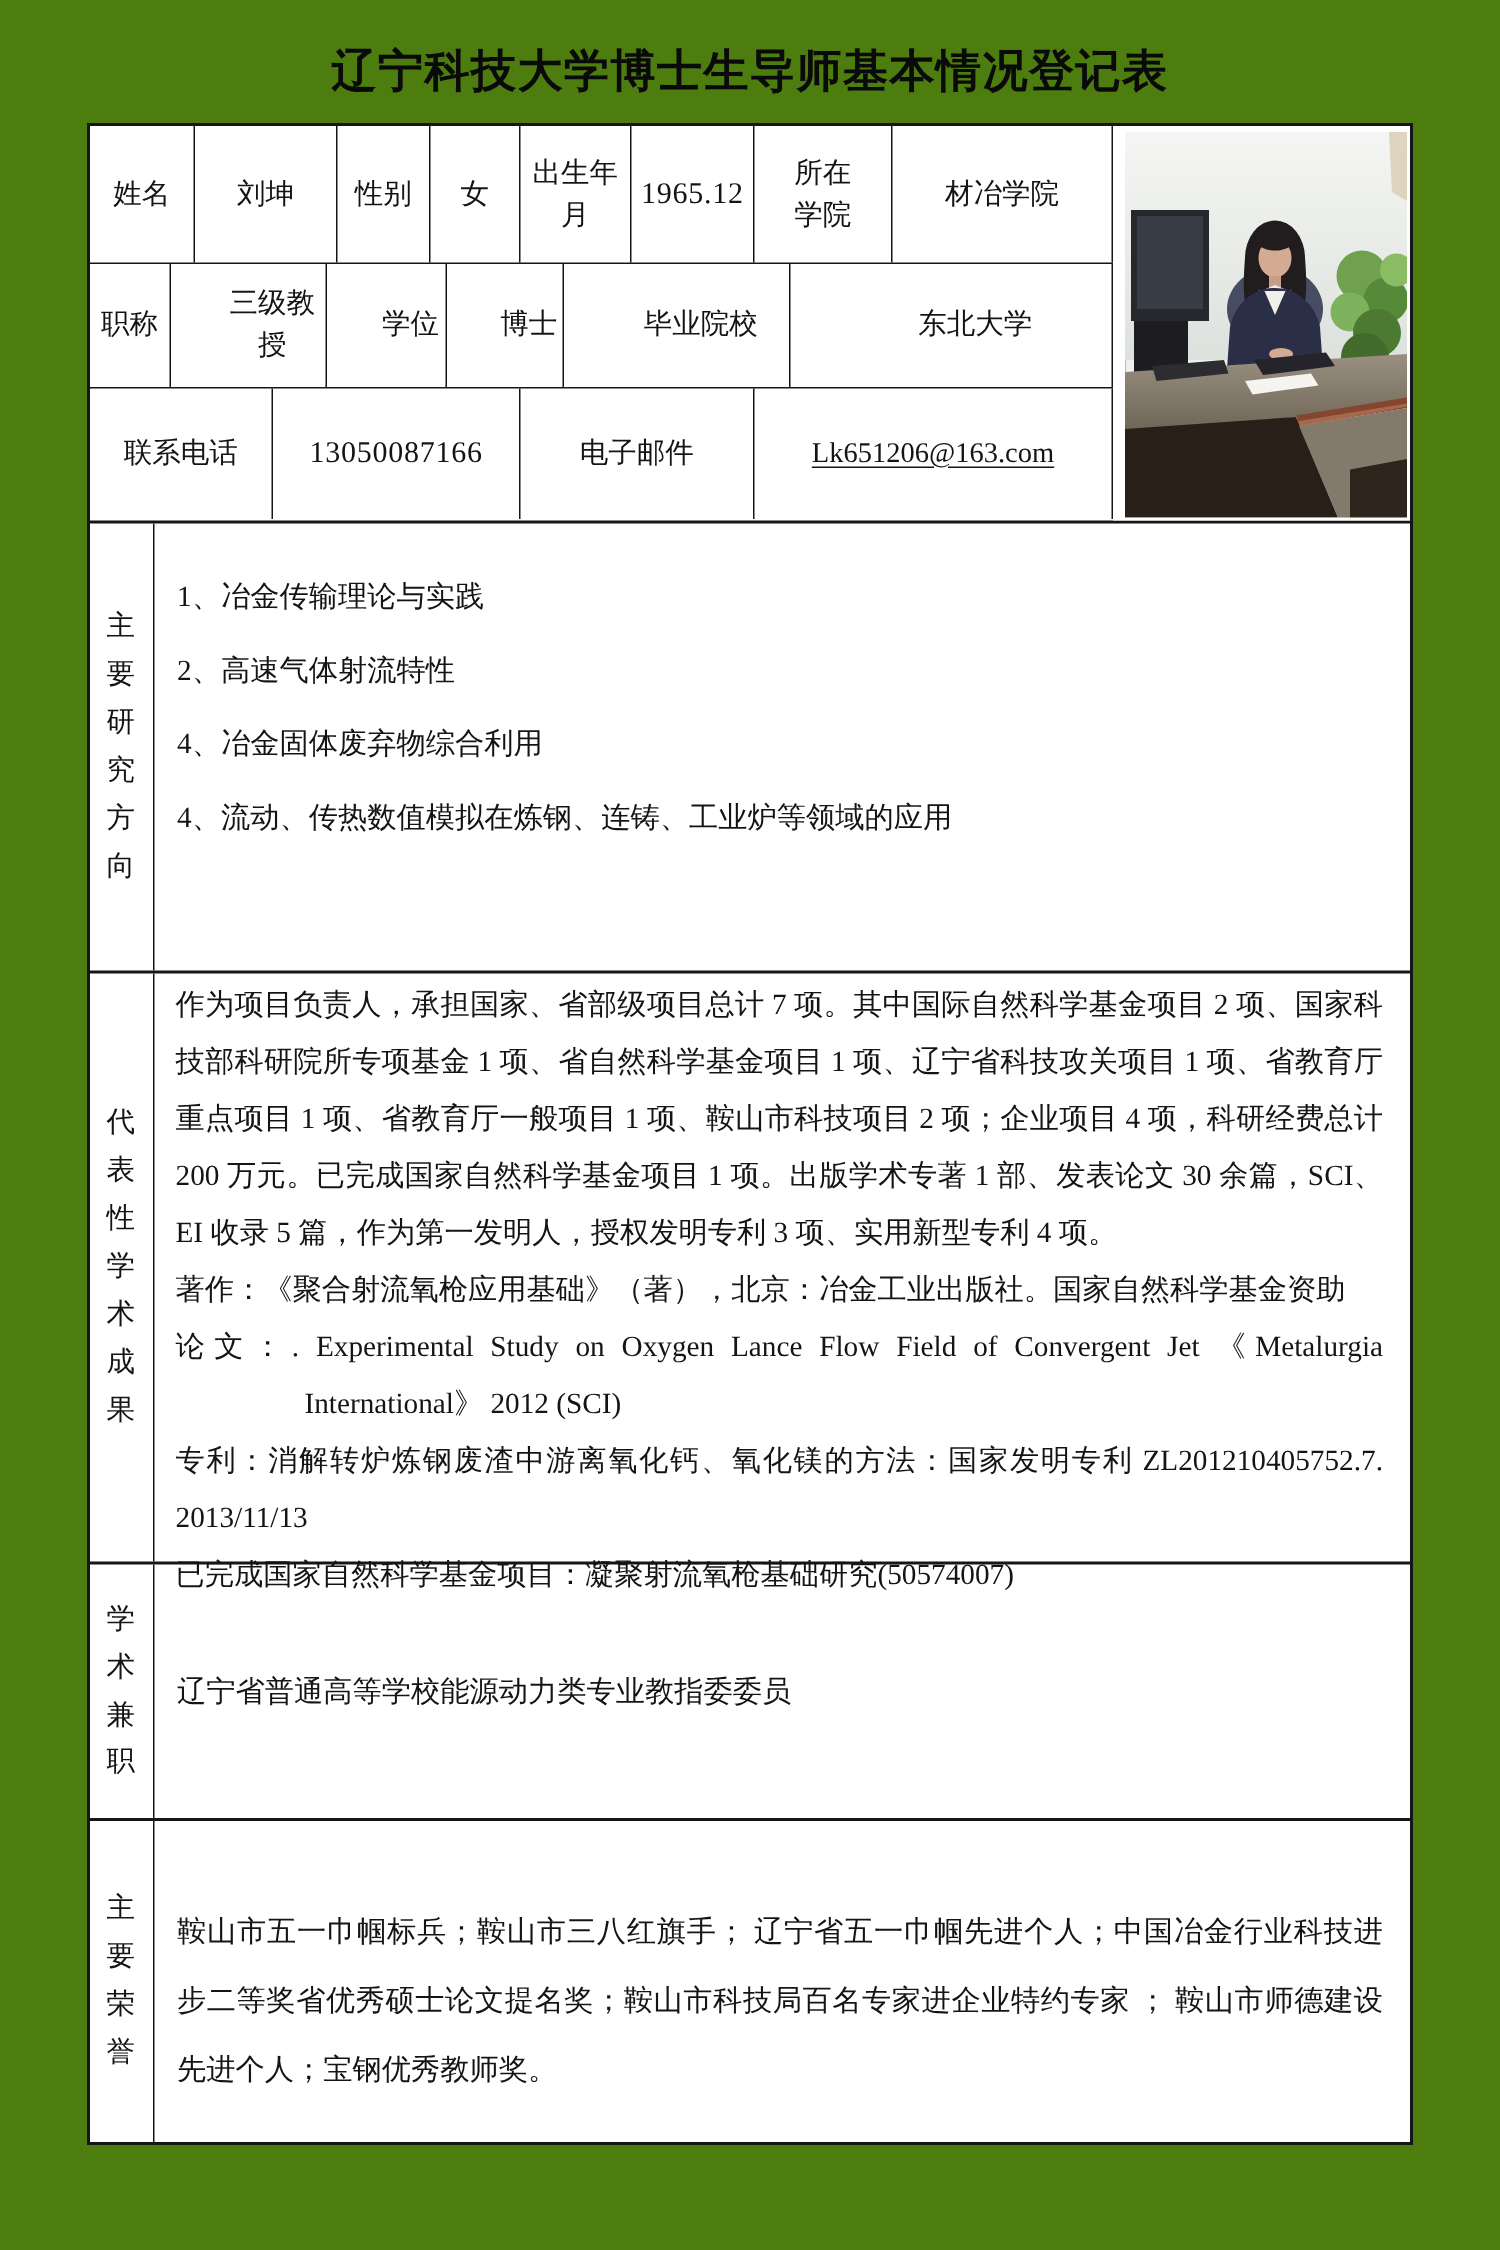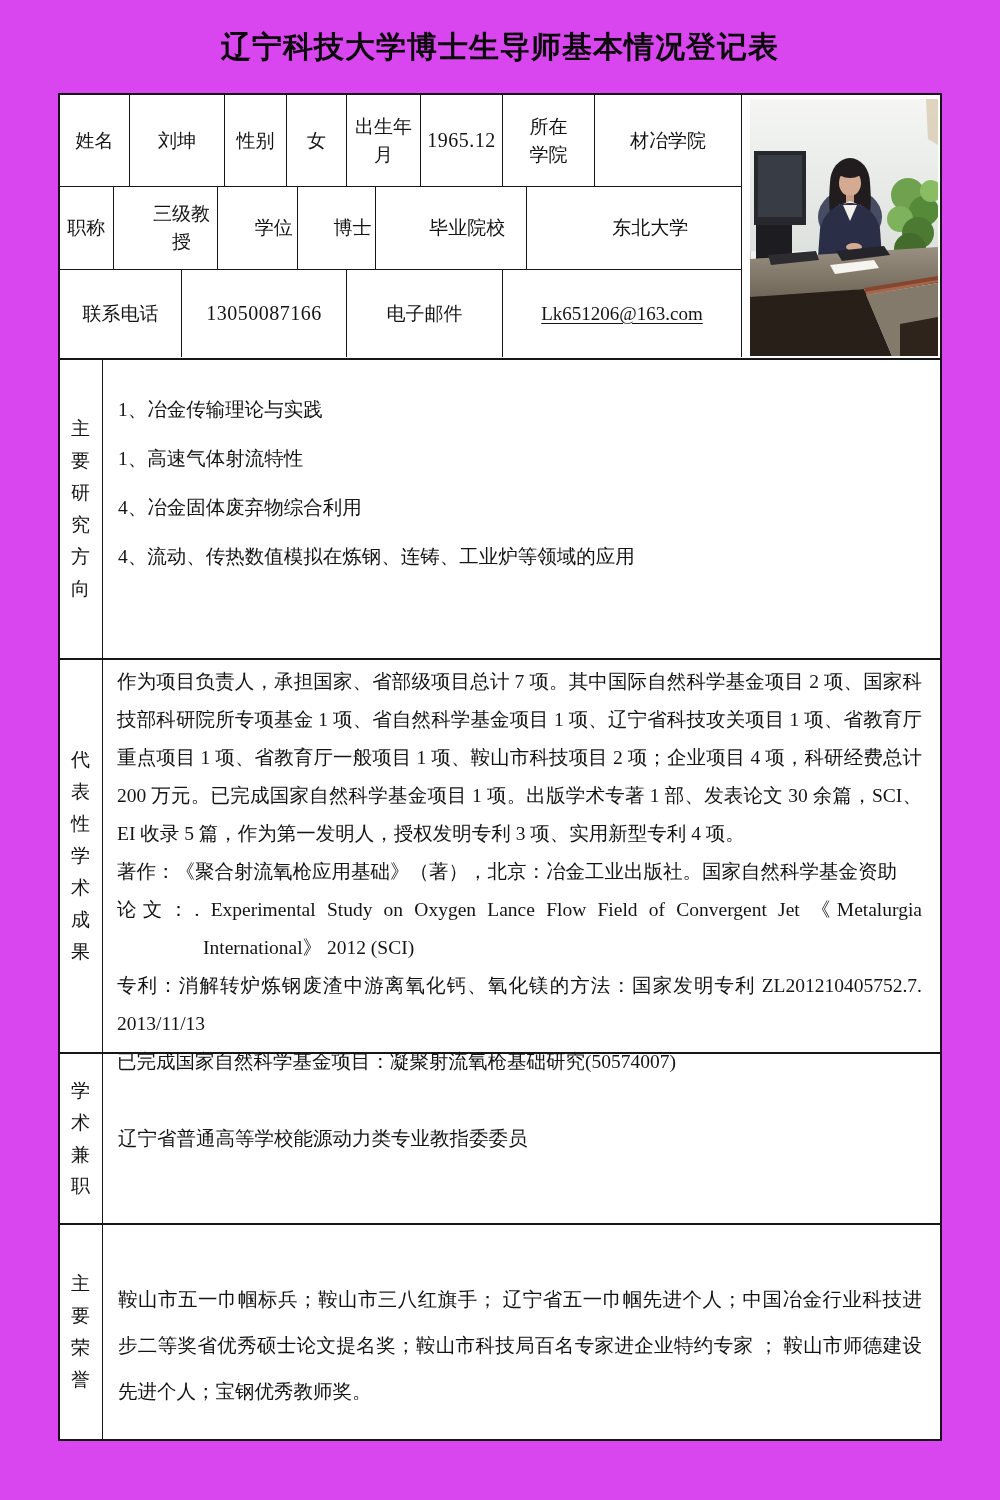--- a/index.html
+++ b/index.html
@@ -1,20 +1,20 @@
 <!DOCTYPE html>
 <html><head>
 <meta charset="utf-8">
 <style>
   html,body{margin:0;padding:0;background:#ffffff;}
-  .page{position:relative;width:1000px;height:1500px;background:#d946ef;overflow:hidden;
+  .page{position:relative;width:1000px;height:1500px;background:#4d7c0f;overflow:hidden;
         font-family:"Liberation Serif","DejaVu Serif",serif;color:#141414;}
   .doc-title{position:absolute;top:27px;left:0;width:100%;margin:0;text-align:center;
         font-size:30px;font-weight:bold;letter-spacing:1px;color:#0a0a0a;}
-  .reg-table{position:absolute;left:58px;top:93px;width:884px;box-sizing:border-box;
+  .reg-table{position:absolute;left:58px;top:82px;width:884px;box-sizing:border-box;
         border:2px solid #161616;background:#ffffff;}
   
   .top-block{display:flex;height:265px;box-sizing:border-box;border-bottom:2px solid #161616;}
   .top-left{width:682px;}
   .trow{display:flex;box-sizing:border-box;}
   .r1{height:92px;border-bottom:1px solid #161616;}
   .r2{height:83px;border-bottom:1px solid #161616;gap:32px;}
   .r3{height:87px;}
   .cell{box-sizing:border-box;border-right:1px solid #161616;display:flex;align-items:center;
         justify-content:center;font-size:19px;line-height:1.45;text-align:center;}
@@ -146,21 +146,21 @@
         </svg>
       </div>
     </div>
 
     <div class="section sec-research">
       <div class="vcol">
         <span class="vtext">主要研究方向</span>
       </div>
       <div class="scontent research-list">
         <div class="ritem">1、冶金传输理论与实践</div>
-        <div class="ritem">1、高速气体射流特性</div>
+        <div class="ritem">2、高速气体射流特性</div>
         <div class="ritem">4、冶金固体废弃物综合利用</div>
         <div class="ritem">4、流动、传热数值模拟在炼钢、连铸、工业炉等领域的应用</div>
       </div>
     </div>
 
     <div class="section sec-achv">
       <div class="vcol">
         <span class="vtext">代表性学术成果</span>
       </div>
       <div class="scontent achv-content">

